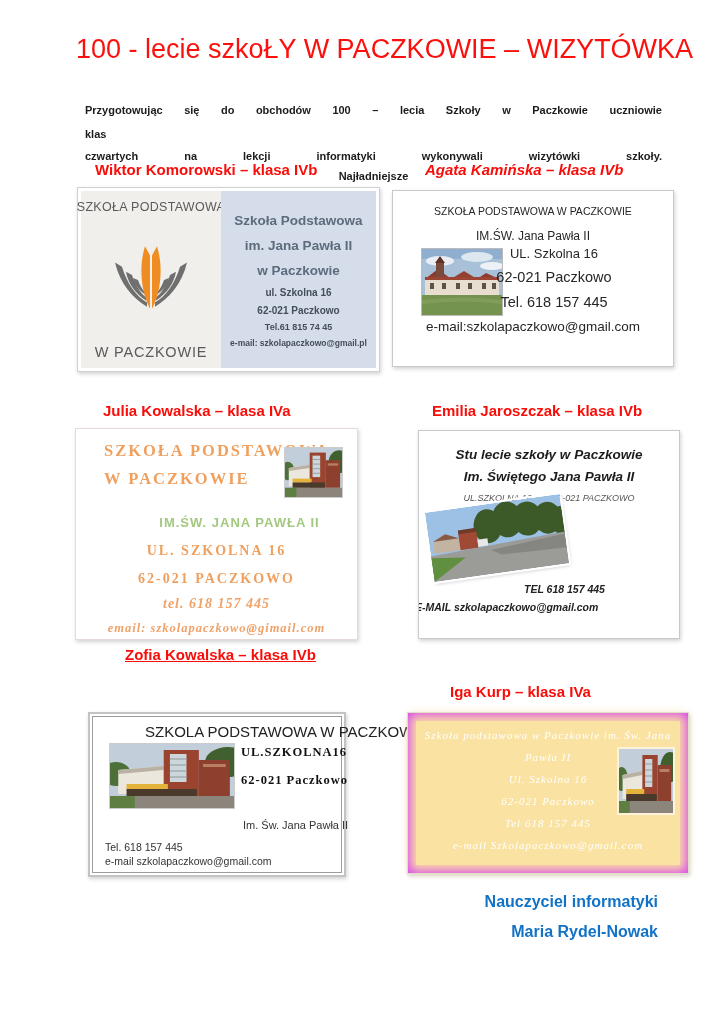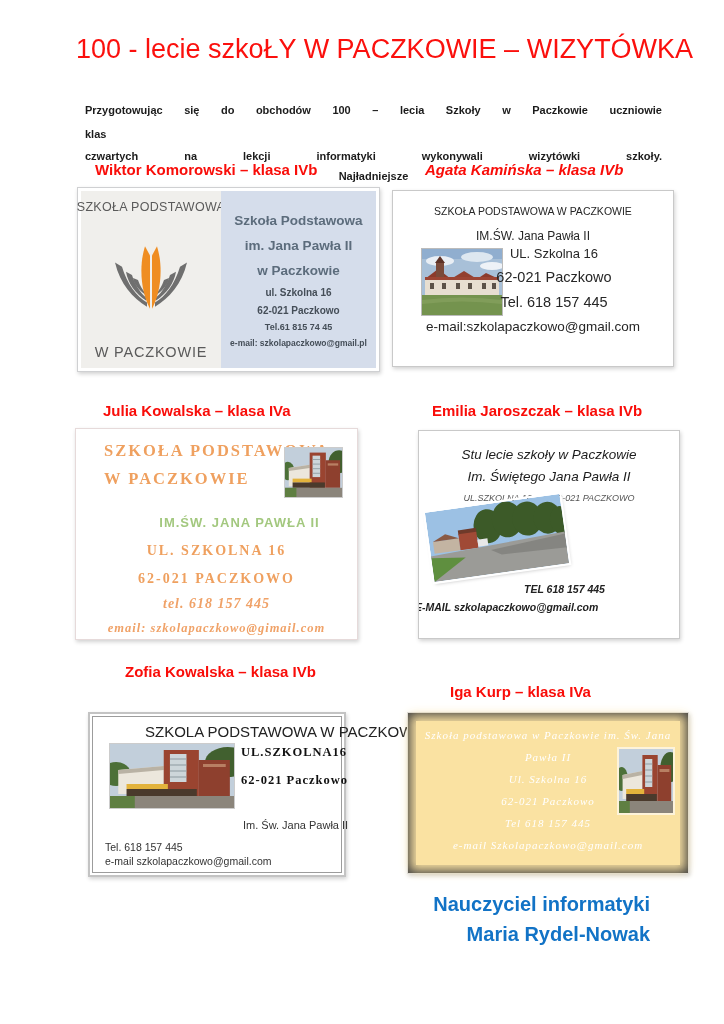--- a/index.html
+++ b/index.html
@@ -32,40 +32,40 @@
   .c2-photo{left:28px;top:57px;width:80px;height:66px;border:1px solid #bbb;}
   
   .card3{left:75px;top:428px;width:281px;height:210px;border:1px solid #e6dada;}
   .c3-h{font-family:"Liberation Serif",serif;font-weight:700;font-size:16.5px;letter-spacing:2px;color:#efa05f;white-space:nowrap;}
   .c3-green{left:0;right:0;top:86px;text-align:center;padding-left:46px;font-size:13px;font-weight:700;color:#a3c87f;letter-spacing:1px;white-space:nowrap;}
   .c3-or{left:0;right:0;text-align:center;font-family:"Liberation Serif",serif;font-weight:700;color:#efa05f;letter-spacing:2px;font-size:14px;white-space:nowrap;}
   .c3-script{left:0;right:0;text-align:center;font-family:"Liberation Serif",serif;font-style:italic;font-weight:700;color:#f0a268;letter-spacing:1px;white-space:nowrap;}
   .c3-photo{left:208px;top:18px;width:57px;height:49px;border:1px solid #ccc;}
   
   .card4{left:418px;top:430px;width:260px;height:207px;overflow:hidden;}
-  .c4-t{left:0;right:0;text-align:center;font-weight:400;font-style:italic;font-size:13.5px;color:#1c1c1c;white-space:nowrap;}
+  .c4-t{left:0;right:0;text-align:center;font-weight:700;font-style:italic;font-size:13.5px;color:#1c1c1c;white-space:nowrap;}
   .c4-addr{left:0;right:0;text-align:center;font-style:italic;font-size:9px;color:#555;white-space:nowrap;}
   .c4-addr span{margin:0 9px;}
   .c4-photo{left:10px;top:72px;width:136px;height:70px;transform:rotate(-8deg);box-shadow:0 0 0 2px #fff,1px 2px 4px rgba(0,0,0,.25);}
   .c4-tel{left:105px;top:152px;font-weight:700;font-style:italic;font-size:10.5px;color:#222;white-space:nowrap;}
   .c4-mail{left:-4px;top:170px;font-weight:700;font-style:italic;font-size:10.5px;color:#222;white-space:nowrap;}
   
   .card5{left:88px;top:712px;width:254px;height:161px;border:2px solid #c3c3c3;}
   .c5-inner{position:absolute;left:2px;top:2px;right:2px;bottom:2px;border:1px solid #9c9c9c;}
   .c5-head{left:52px;top:6px;font-size:15px;color:#222;white-space:nowrap;}
   .c5-photo{left:16px;top:26px;width:124px;height:64px;border:1px solid #ccc;}
   .c5-serif{font-family:"Liberation Serif",serif;font-weight:700;font-size:12.5px;letter-spacing:1px;color:#111;white-space:nowrap;}
   .c5-plain{font-size:10.5px;color:#333;white-space:nowrap;}
   
-  .card6{left:407px;top:712px;width:280px;height:160px;background:#404040;border:1px solid #dcdcdc;}
+  .card6{left:407px;top:712px;width:280px;height:160px;background:#d946ef;border:1px solid #dcdcdc;}
   .c6-inner{position:absolute;left:8px;top:8px;right:8px;bottom:8px;background:#fae2a2;box-shadow:0 0 10px 6px rgba(250,226,162,.95);}
   .c6-line{left:0;right:0;text-align:center;font-family:"Liberation Serif",serif;font-style:italic;font-size:11px;color:#ffffff;letter-spacing:1px;white-space:nowrap;}
   .c6-photo{left:211px;top:36px;width:54px;height:64px;box-shadow:0 0 0 2px rgba(255,255,255,.6);}
   
-  .footer-line{right:74px;text-align:right;font-weight:700;font-size:20px;color:#1273c6;white-space:nowrap;}
+  .footer-line{right:66px;text-align:right;font-weight:700;font-size:16px;color:#1273c6;white-space:nowrap;}
 </style>
 </head>
 <body>
 
 <svg width="0" height="0" style="position:absolute" aria-hidden="true">
   <defs>
     <symbol id="sym-book-logo" viewBox="0 0 100 74" preserveAspectRatio="none">
       <g fill="#6f6f6f">
         <path d="M46 64 C32 56 19 42 14 21 L21 25 C26 42 36 54 46 60 Z"></path>
         <path d="M45 58 C34 51 27 41 25 30 L31 33 C34 43 40 51 45 55 Z"></path>
@@ -155,21 +155,21 @@
   <div class="abs page-title">100 - lecie szkoŁY W PACZKOWIE – WIZYTÓWKA</div>
   <div class="abs intro-line just" style="top:84px;">Przygotowując się do obchodów 100 – lecia Szkoły w Paczkowie uczniowie</div>
   <div class="abs intro-line" style="top:108px;">klas</div>
   <div class="abs intro-line just" style="top:130px;">czwartych na lekcji informatyki wykonywali wizytówki szkoły.</div>
   <div class="abs intro-line" style="top:150px;text-align:center;">Najładniejsze</div>
 
   <div class="abs caption" style="left:95px;top:161px;">Wiktor Komorowski – klasa IVb</div>
   <div class="abs caption" style="left:425px;top:161px;font-style:italic;">Agata Kamińska – klasa IVb</div>
   <div class="abs caption" style="left:103px;top:402px;">Julia Kowalska – klasa IVa</div>
   <div class="abs caption" style="left:432px;top:402px;">Emilia Jaroszczak – klasa IVb</div>
-  <div class="abs caption" style="left:125px;top:663px;">Zofia Kowalska – klasa IVb</div>
+  <div class="abs caption" style="left:125px;top:646px;text-decoration:underline;">Zofia Kowalska – klasa IVb</div>
   <div class="abs caption" style="left:450px;top:683px;">Iga Kurp – klasa IVa</div>
 
   <div class="card card1">
     <div class="c1-left">
       <div class="c1-head">SZKOŁA PODSTAWOWA</div>
       <svg class="ph" style="width:100px;height:76px;">
           <use href="#sym-book-logo"></use>
         </svg>
       <div class="c1-foot">W PACZKOWIE</div>
     </div>

